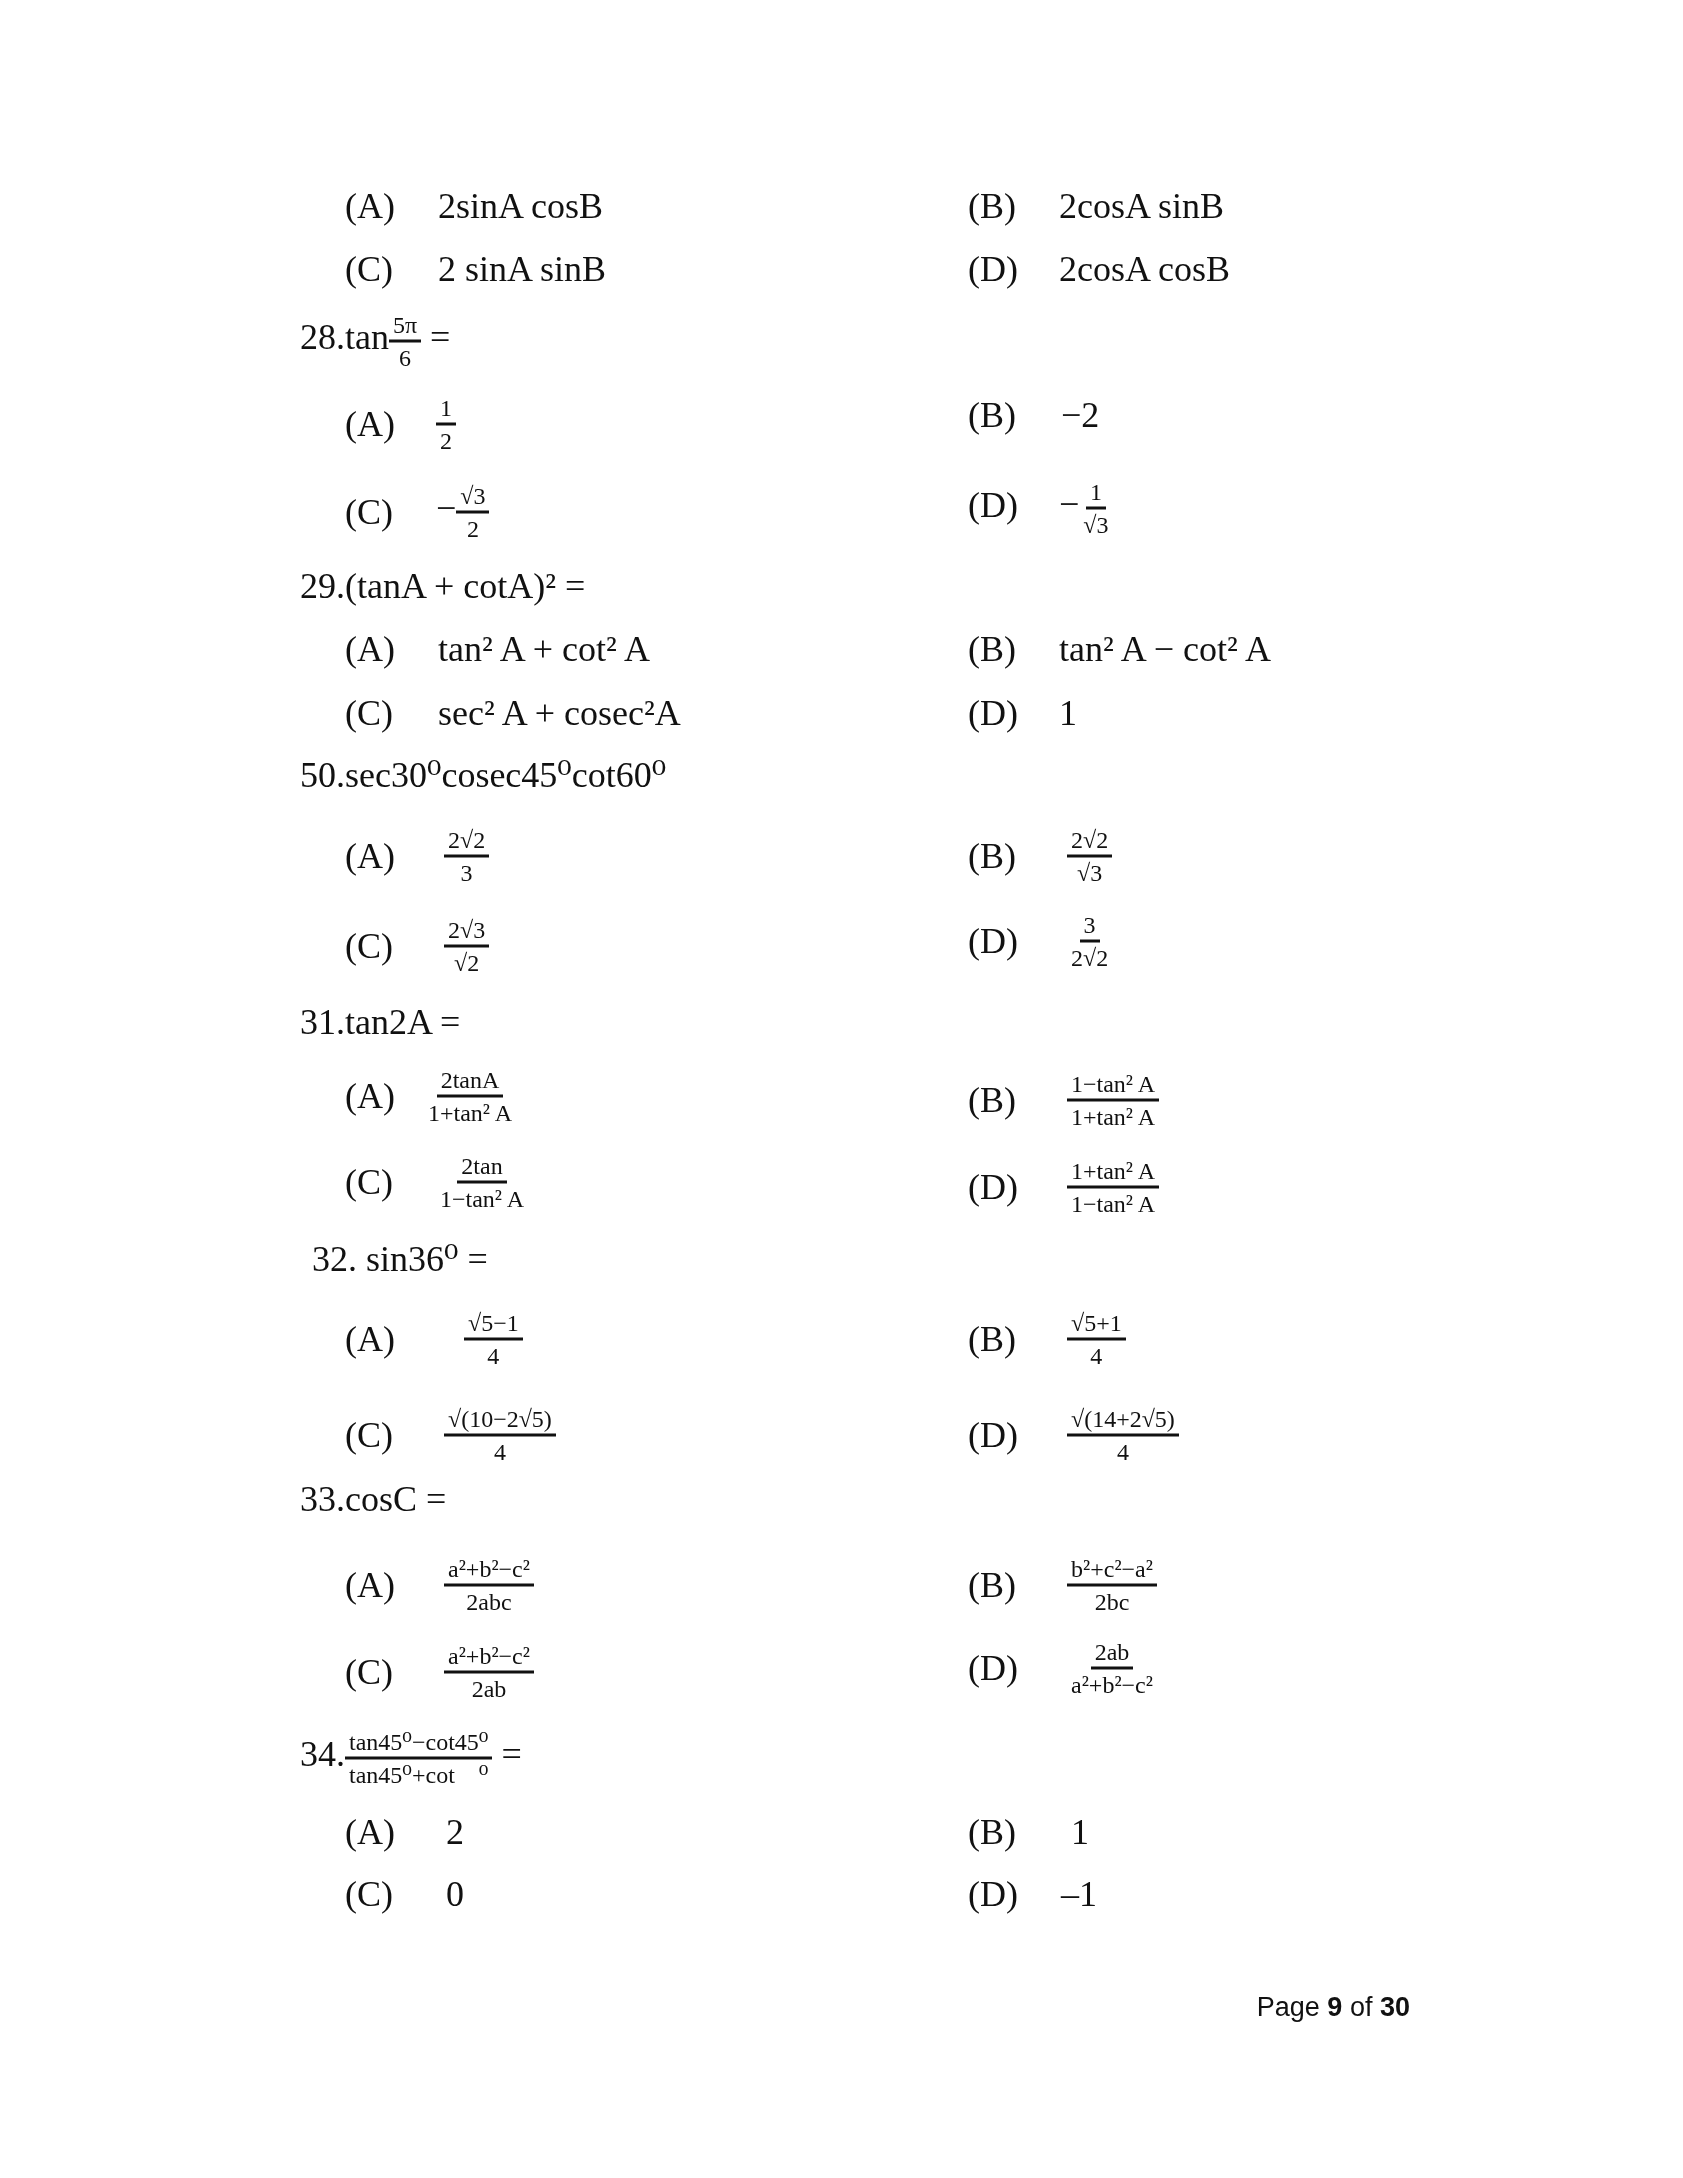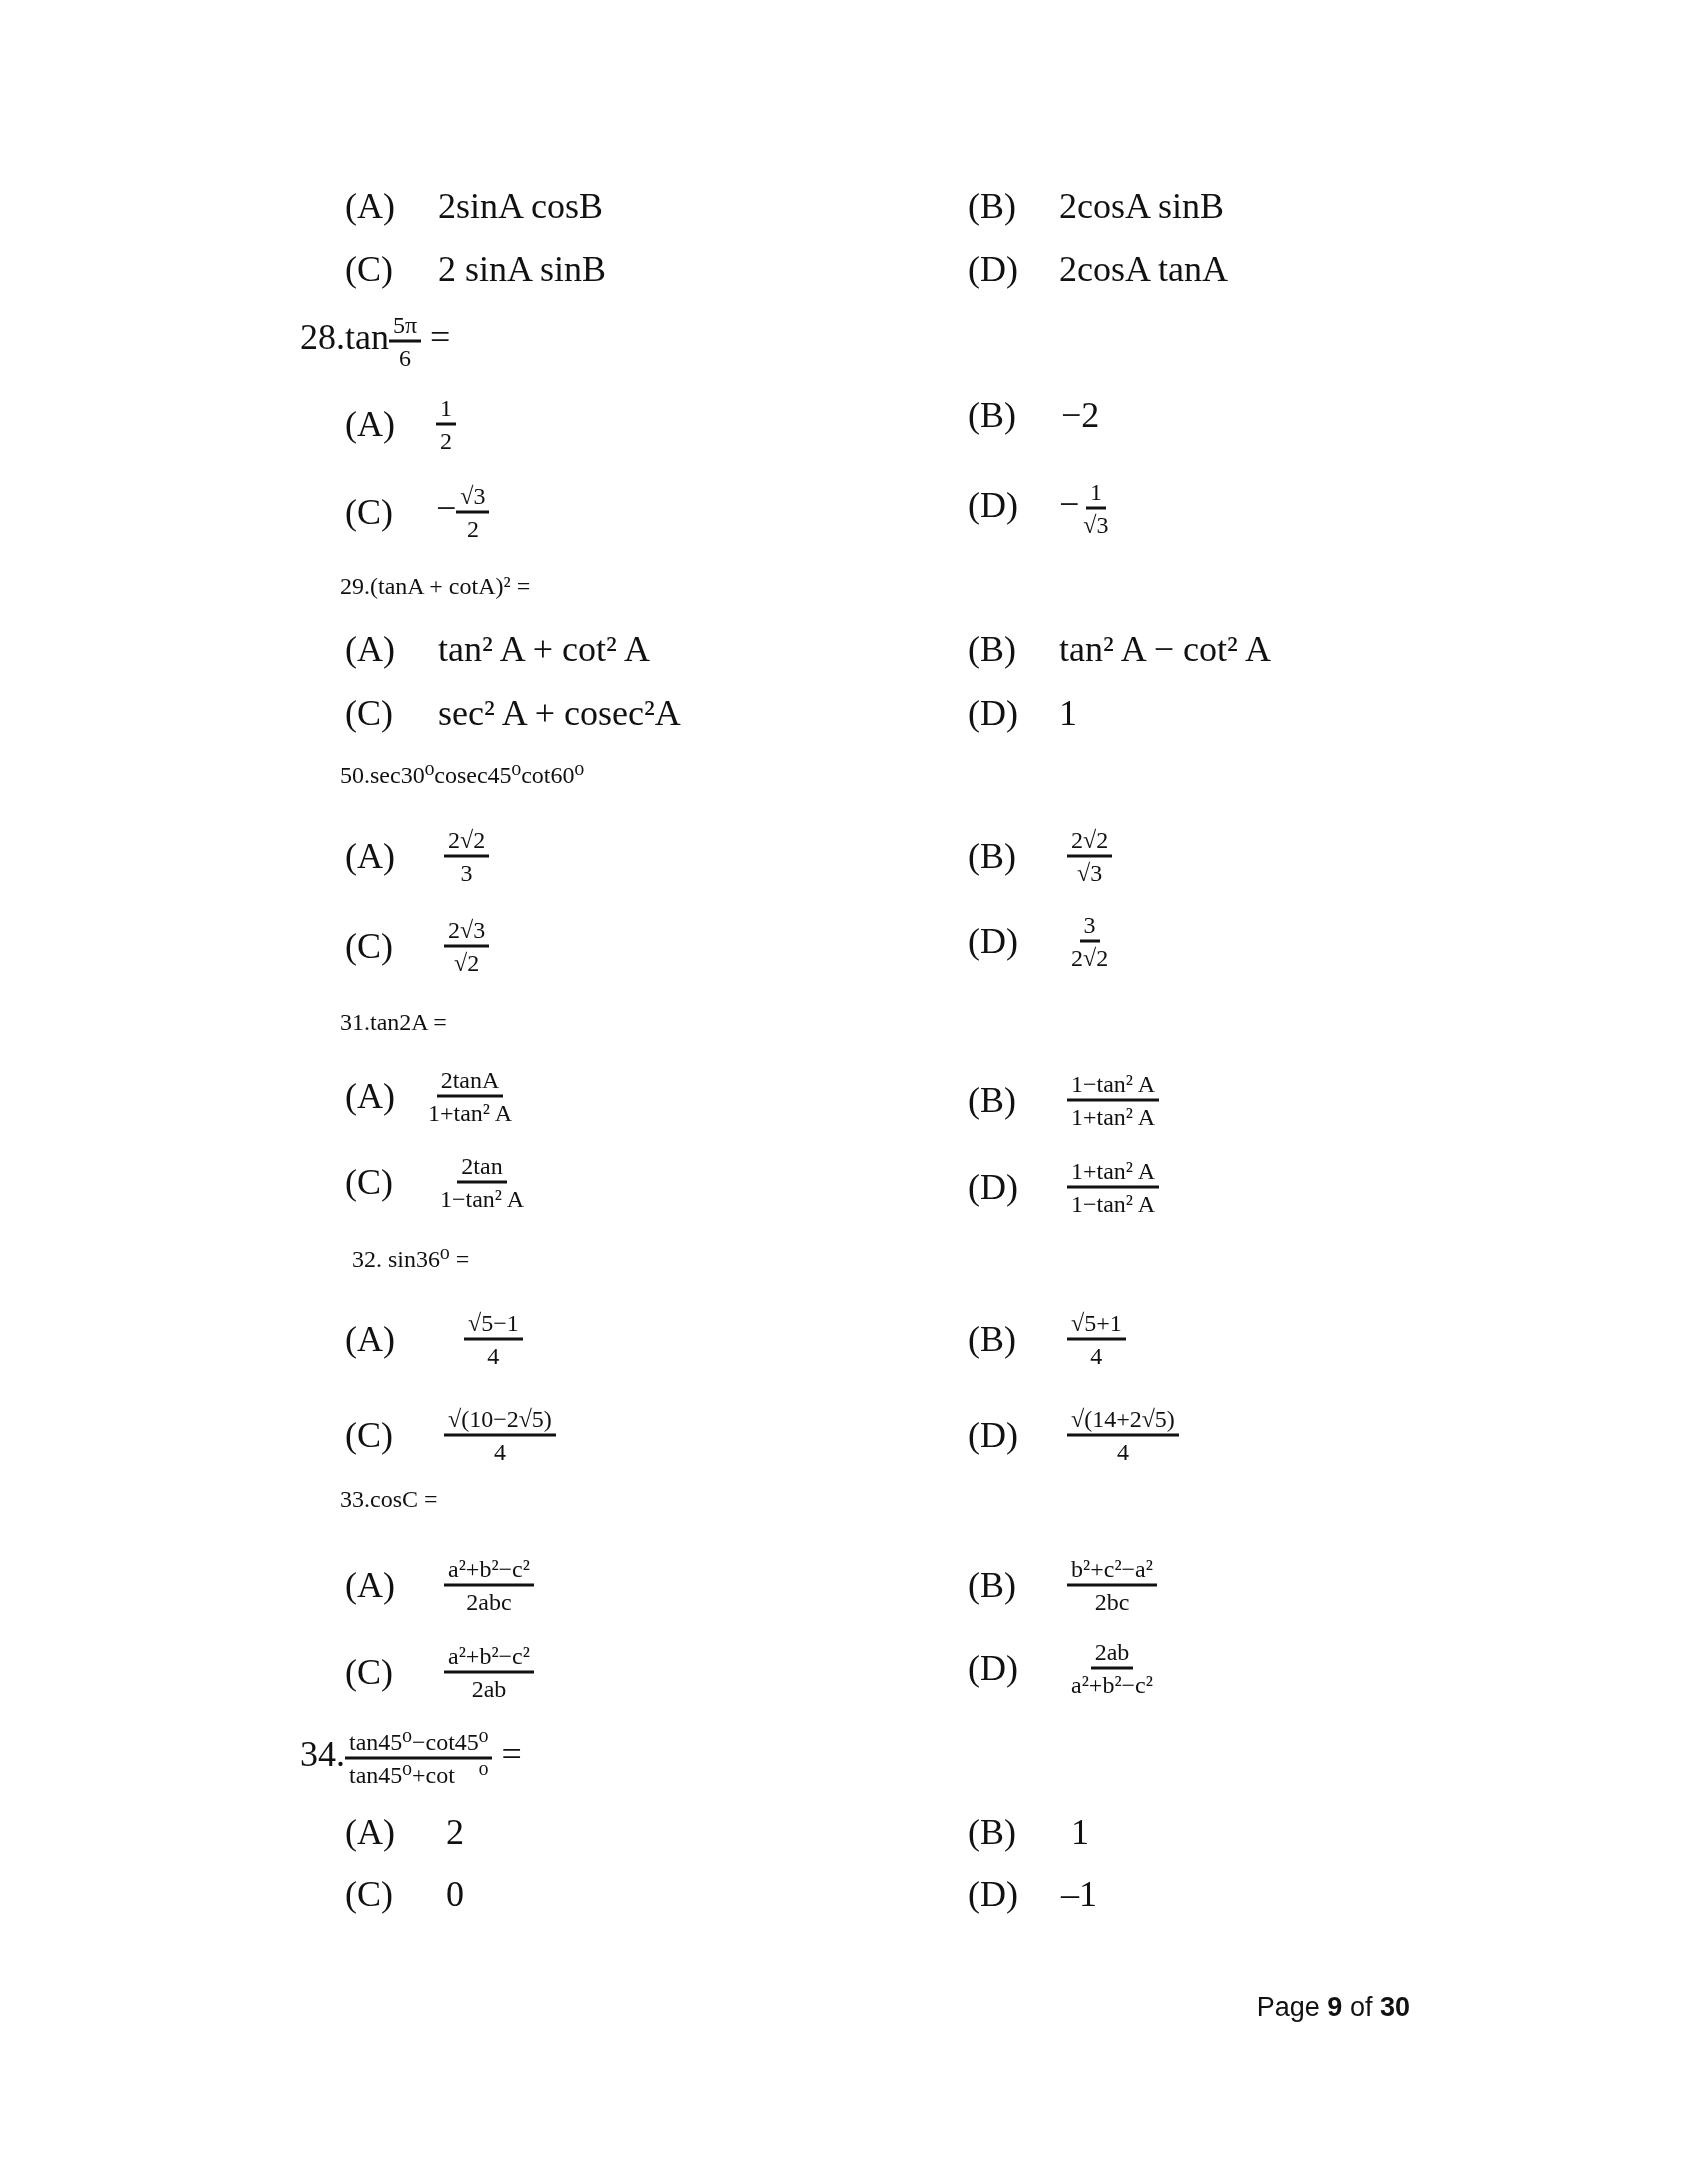--- a/index.html
+++ b/index.html
@@ -1,21 +1,21 @@
 <!DOCTYPE html>
 <html><head>
 <meta charset="utf-8">
 <style>
   html,body{margin:0;padding:0;background:#fff;}
   body{width:1683px;height:2178px;position:relative;overflow:hidden;color:#111;
        font-family:"Liberation Serif","DejaVu Serif",serif;}
   .abs{position:absolute;}
   .lbl{font-size:36px;line-height:40px;transform:translateY(-50%);}
   .txt{font-size:36px;line-height:40px;transform:translateY(-50%);white-space:nowrap;}
-  .q{font-size:24px;line-height:40px;transform:translateY(-50%);white-space:nowrap;margin-left:40px;}
+  .q{font-size:36px;line-height:40px;transform:translateY(-50%);white-space:nowrap;}
   .it{}
   .frac{display:inline-flex;flex-direction:column;align-items:center;vertical-align:middle;
         font-size:24px;line-height:30px;}
   .frac .num{padding:0 4px;border-bottom:3px solid #111;}
   .frac .den{padding:0 4px;}
   .fracwrap{position:absolute;transform:translateY(-50%);white-space:nowrap;font-size:36px;}
   .footer{position:absolute;right:273px;top:1992px;font-family:"Liberation Sans","DejaVu Sans",sans-serif;
           font-size:27px;color:#111;margin-left:8px;}
   .footer b{font-weight:700;}
 </style>
@@ -29,21 +29,21 @@
 <div>
   <span class="abs lbl" style="left:968px;top:206px">(B)</span>
   <span class="abs txt it" style="left:1059px;top:206px">2cosA sinB</span>
 </div>
 <div>
   <span class="abs lbl" style="left:345px;top:269px">(C)</span>
   <span class="abs txt it" style="left:438px;top:269px">2 sinA sinB</span>
 </div>
 <div>
   <span class="abs lbl" style="left:968px;top:269px">(D)</span>
-  <span class="abs txt it" style="left:1059px;top:269px">2cosA tanA</span>
+  <span class="abs txt it" style="left:1059px;top:269px">2cosA cosB</span>
 </div>
 
 <div>
   <div class="fracwrap" style="left:300px;top:341px">
     <span>28.</span><span>tan</span><span class="frac">
         <span class="num it">5π</span>
         <span class="den">6</span>
       </span>
     <span>=</span>
   </div>

